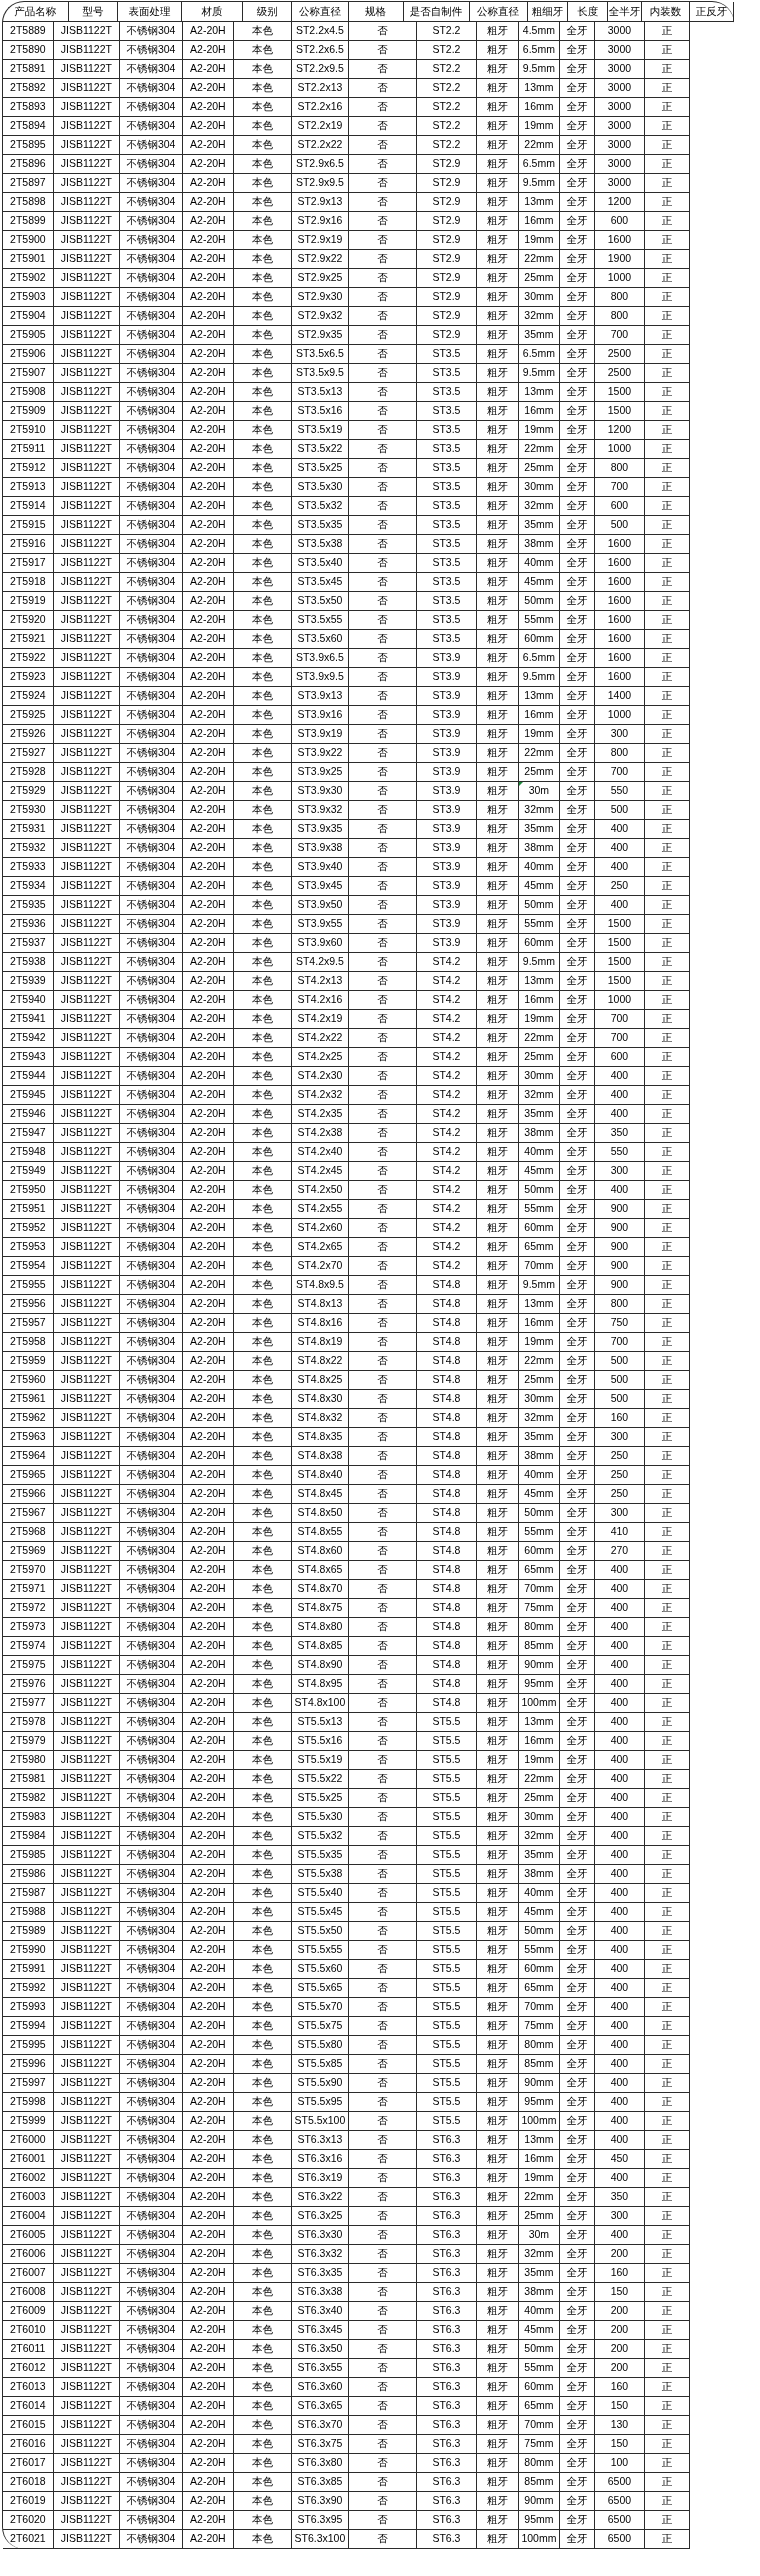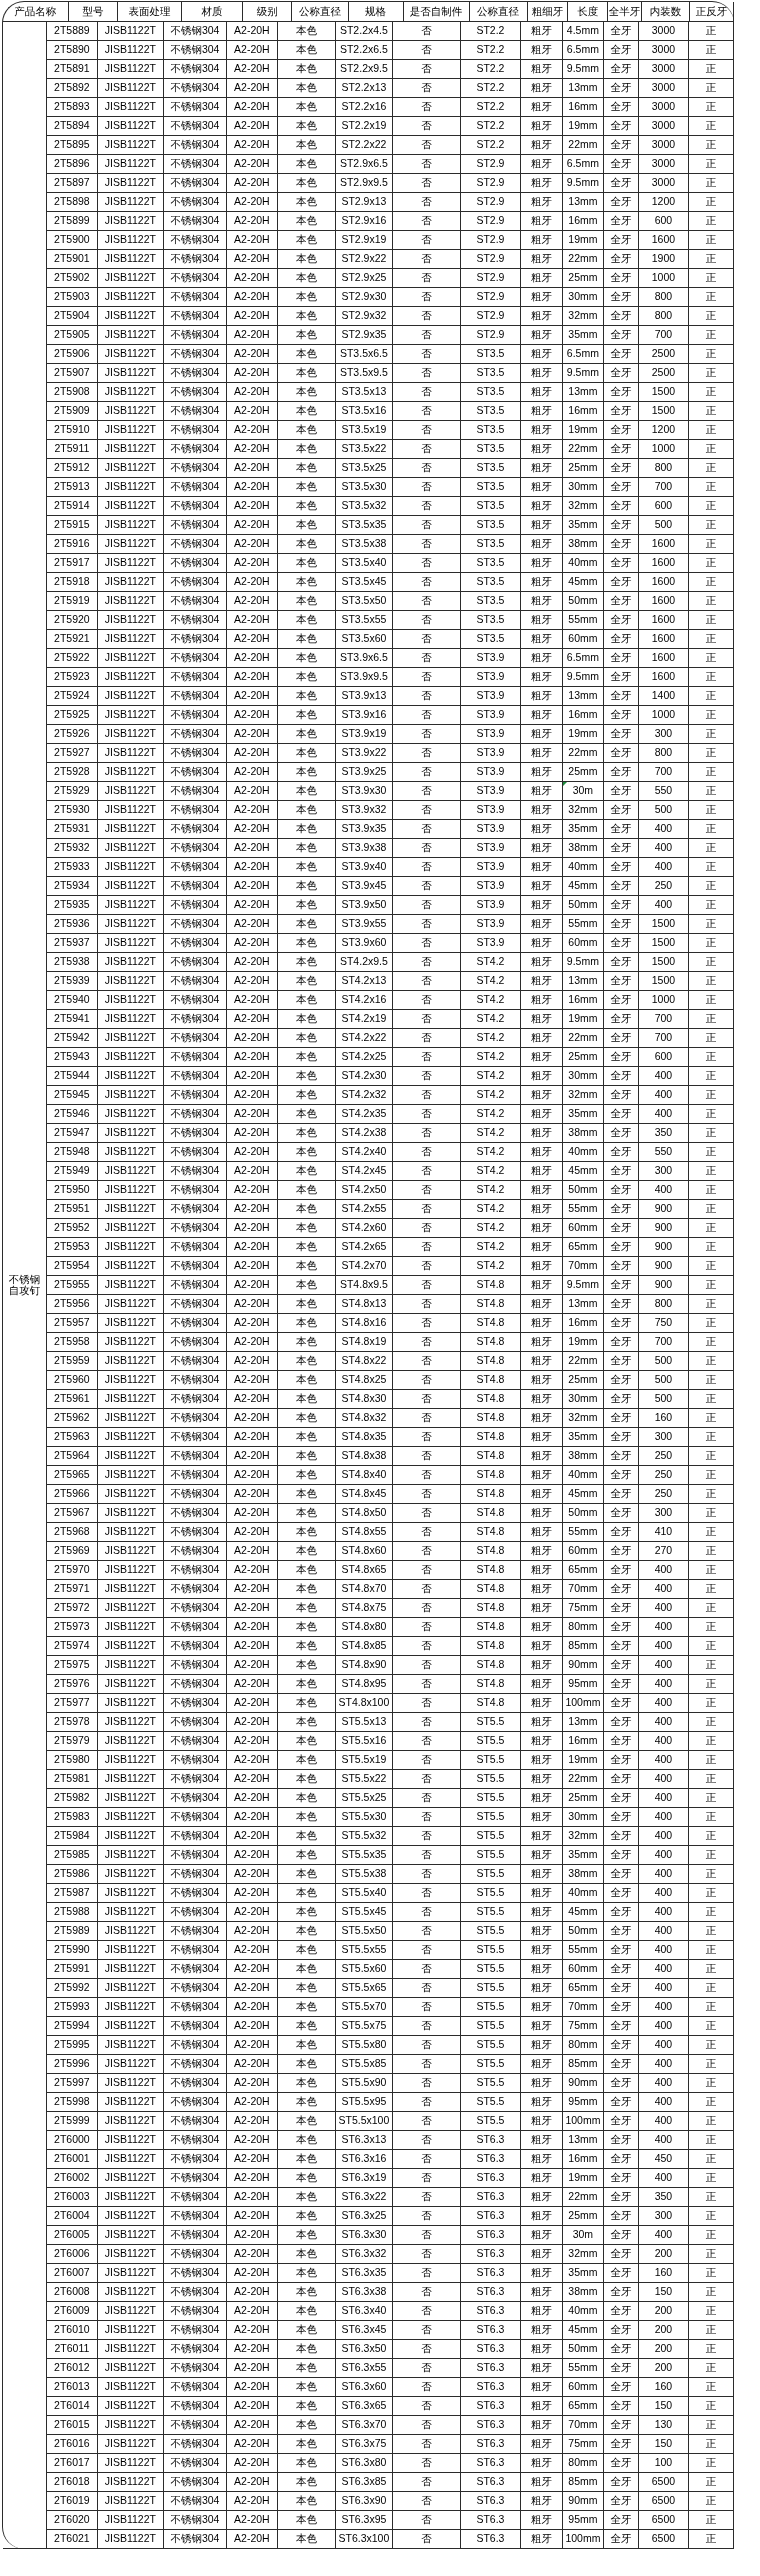--- a/index.html
+++ b/index.html
@@ -51,21 +51,20 @@
     <div class="hcell w-spec">规格</div>
     <div class="hcell w-selfmade">是否自制件</div>
     <div class="hcell w-dia">公称直径</div>
     <div class="hcell w-pitch">粗细牙</div>
     <div class="hcell w-len">长度</div>
     <div class="hcell w-full">全半牙</div>
     <div class="hcell w-qty">内装数</div>
     <div class="hcell w-dir">正反牙</div>
   </div>
   <div class="body">
-    <div class="pcol">不锈钢自攻钉</div>
     <div class="rows">
         <div class="row">
     <div class="cell w-model">2T5889</div>
     <div class="cell w-standard">JISB1122T</div>
     <div class="cell w-material">不锈钢304</div>
     <div class="cell w-grade">A2-20H</div>
     <div class="cell w-surface">本色</div>
     <div class="cell w-spec">ST2.2x4.5</div>
     <div class="cell w-selfmade">否</div>
     <div class="cell w-dia">ST2.2</div>

